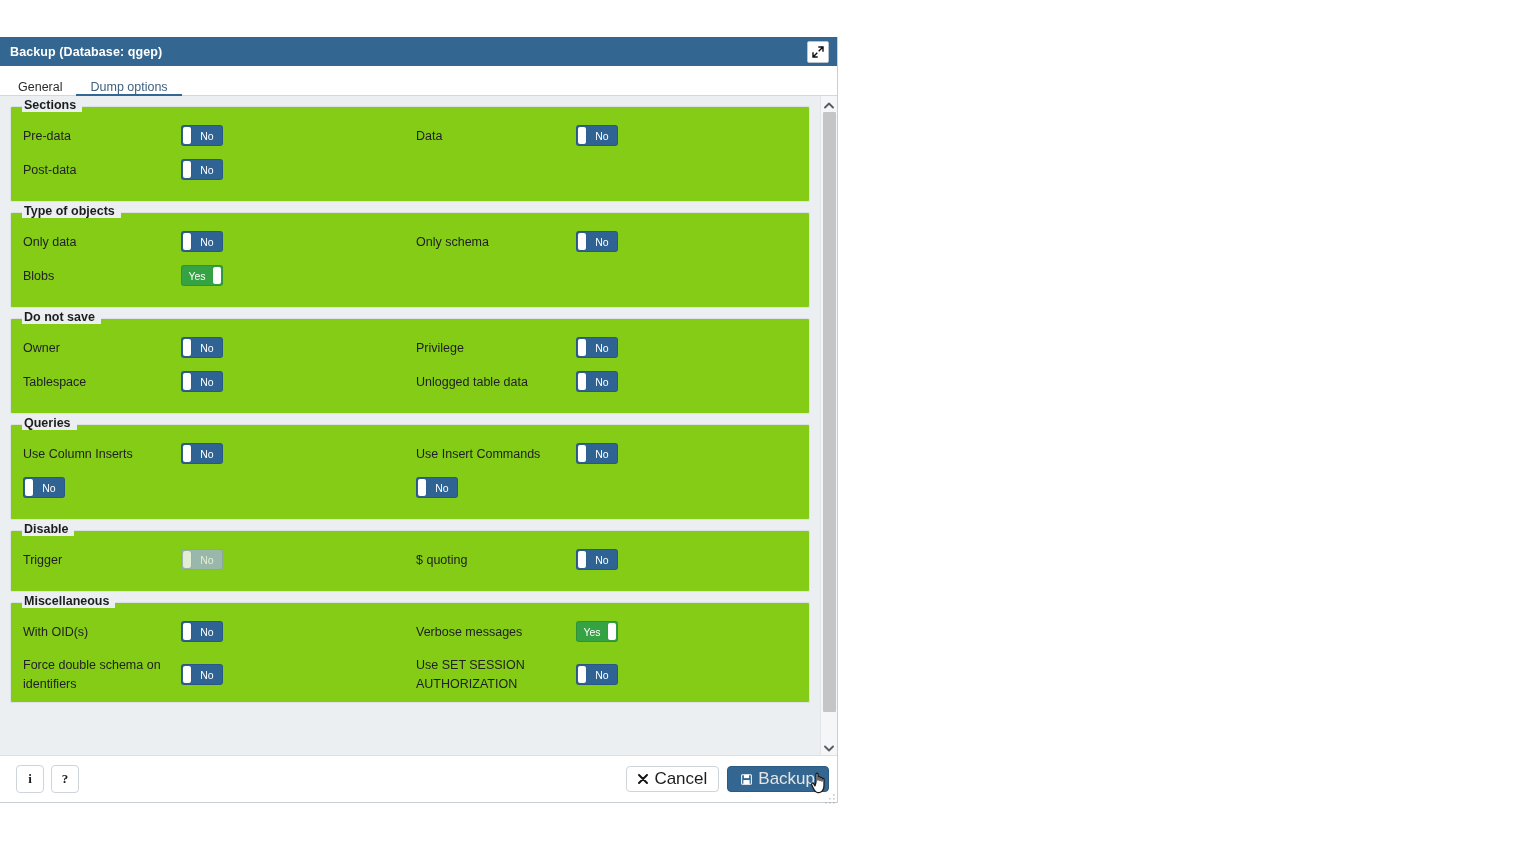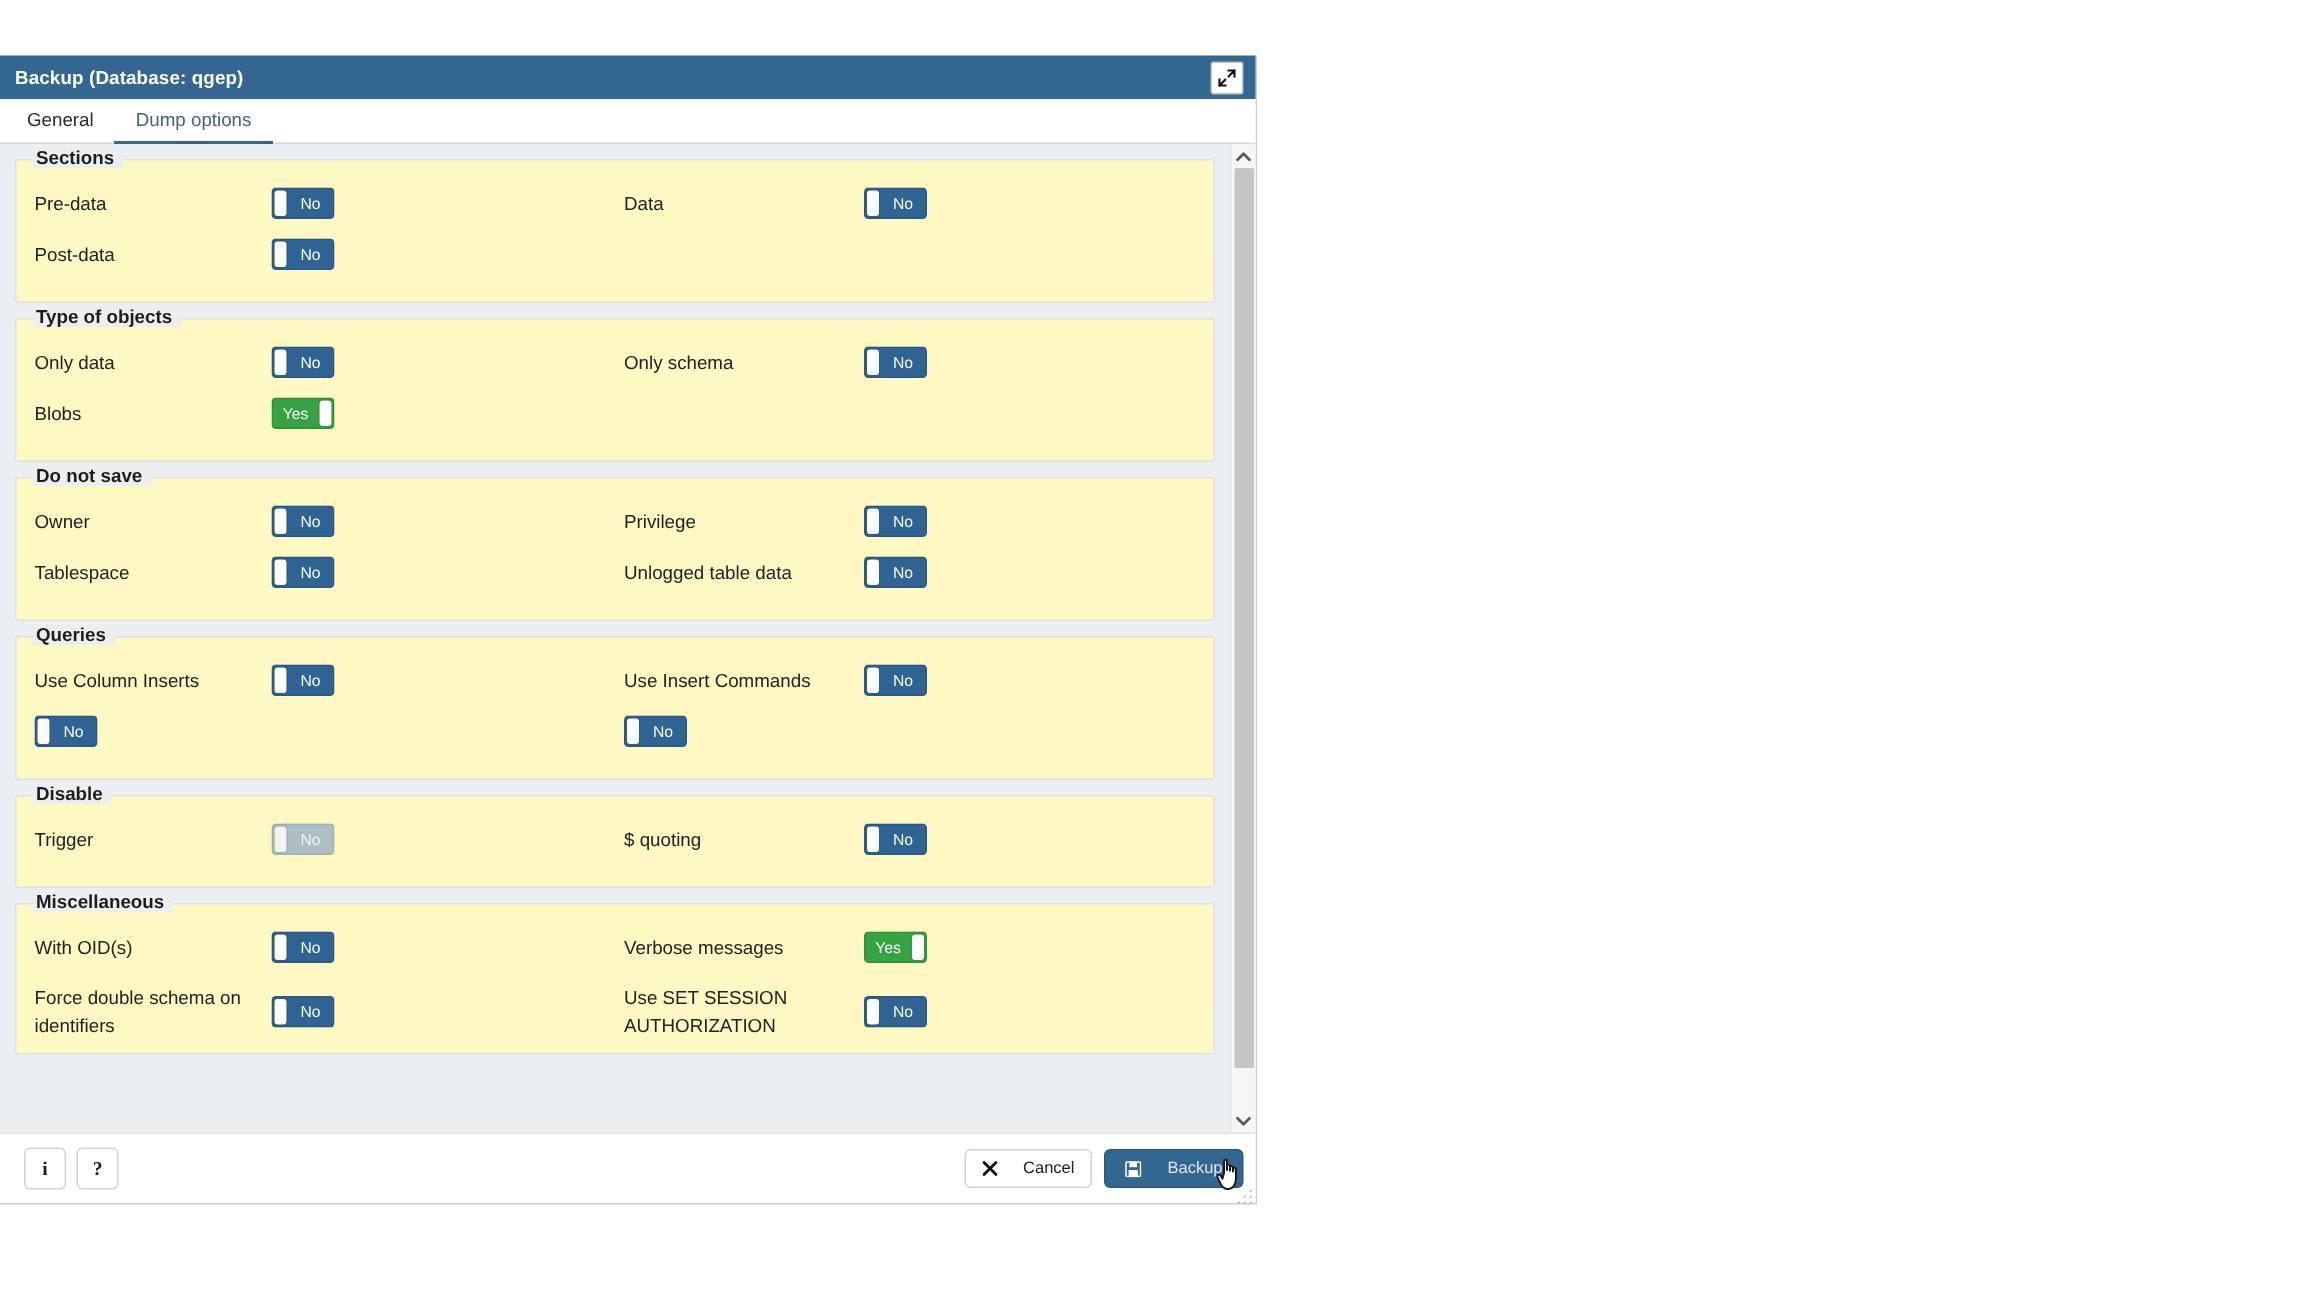--- a/index.html
+++ b/index.html
@@ -65,21 +65,21 @@
     height: 29px;
     background: #ffffff;
     border-bottom: 1px solid #d3d8dd;
     display: flex;
     align-items: stretch;
     padding-left: 4px;
     flex: 0 0 auto;
   }
   .tab {
     display: flex;
-    align-items: center;
+    align-items: flex-end;
     padding: 0 14px;
     font-size: 12.5px;
     color: #2b2b2b;
     cursor: pointer;
     border-bottom: 2px solid transparent;
     margin-bottom: -1px;
   }
   .tab.active {
     color: #41617f;
     border-bottom-color: #336791;
@@ -99,21 +99,21 @@
     padding: 10px 10px 0 10px;
     box-sizing: border-box;
     overflow: hidden;
     position: relative;
   }
 
   
   .section {
     border: 1px solid #dde1e6;
     border-radius: 2px;
-    background: #fef9c3;
+    background: #84cc16;
     margin: 0 0 10px 0;
     padding: 0 0 8px 0;
     position: relative;
   }
   .section-title {
     position: absolute;
     top: -9px;
     left: 11px;
     background: #eceff2;
     padding: 0 6px 0 2px;
@@ -250,24 +250,24 @@
     justify-content: center;
     font-size: 13px;
     font-weight: bold;
     color: #1b1b1b;
     cursor: pointer;
     font-family: "Liberation Serif", serif;
   }
   .btn {
     height: 26px;
     border-radius: 4px;
-    font-size: 11px;
-    display: flex;
-    align-items: center;
-    gap: 17px;
+    font-size: 17px;
+    display: flex;
+    align-items: center;
+    gap: 6px;
     padding: 0 11px;
     cursor: pointer;
     box-sizing: border-box;
     white-space: nowrap;
   }
   .btn.secondary {
     background: #ffffff;
     border: 1px solid #ced4da;
     color: #1d1d1d;
   }

